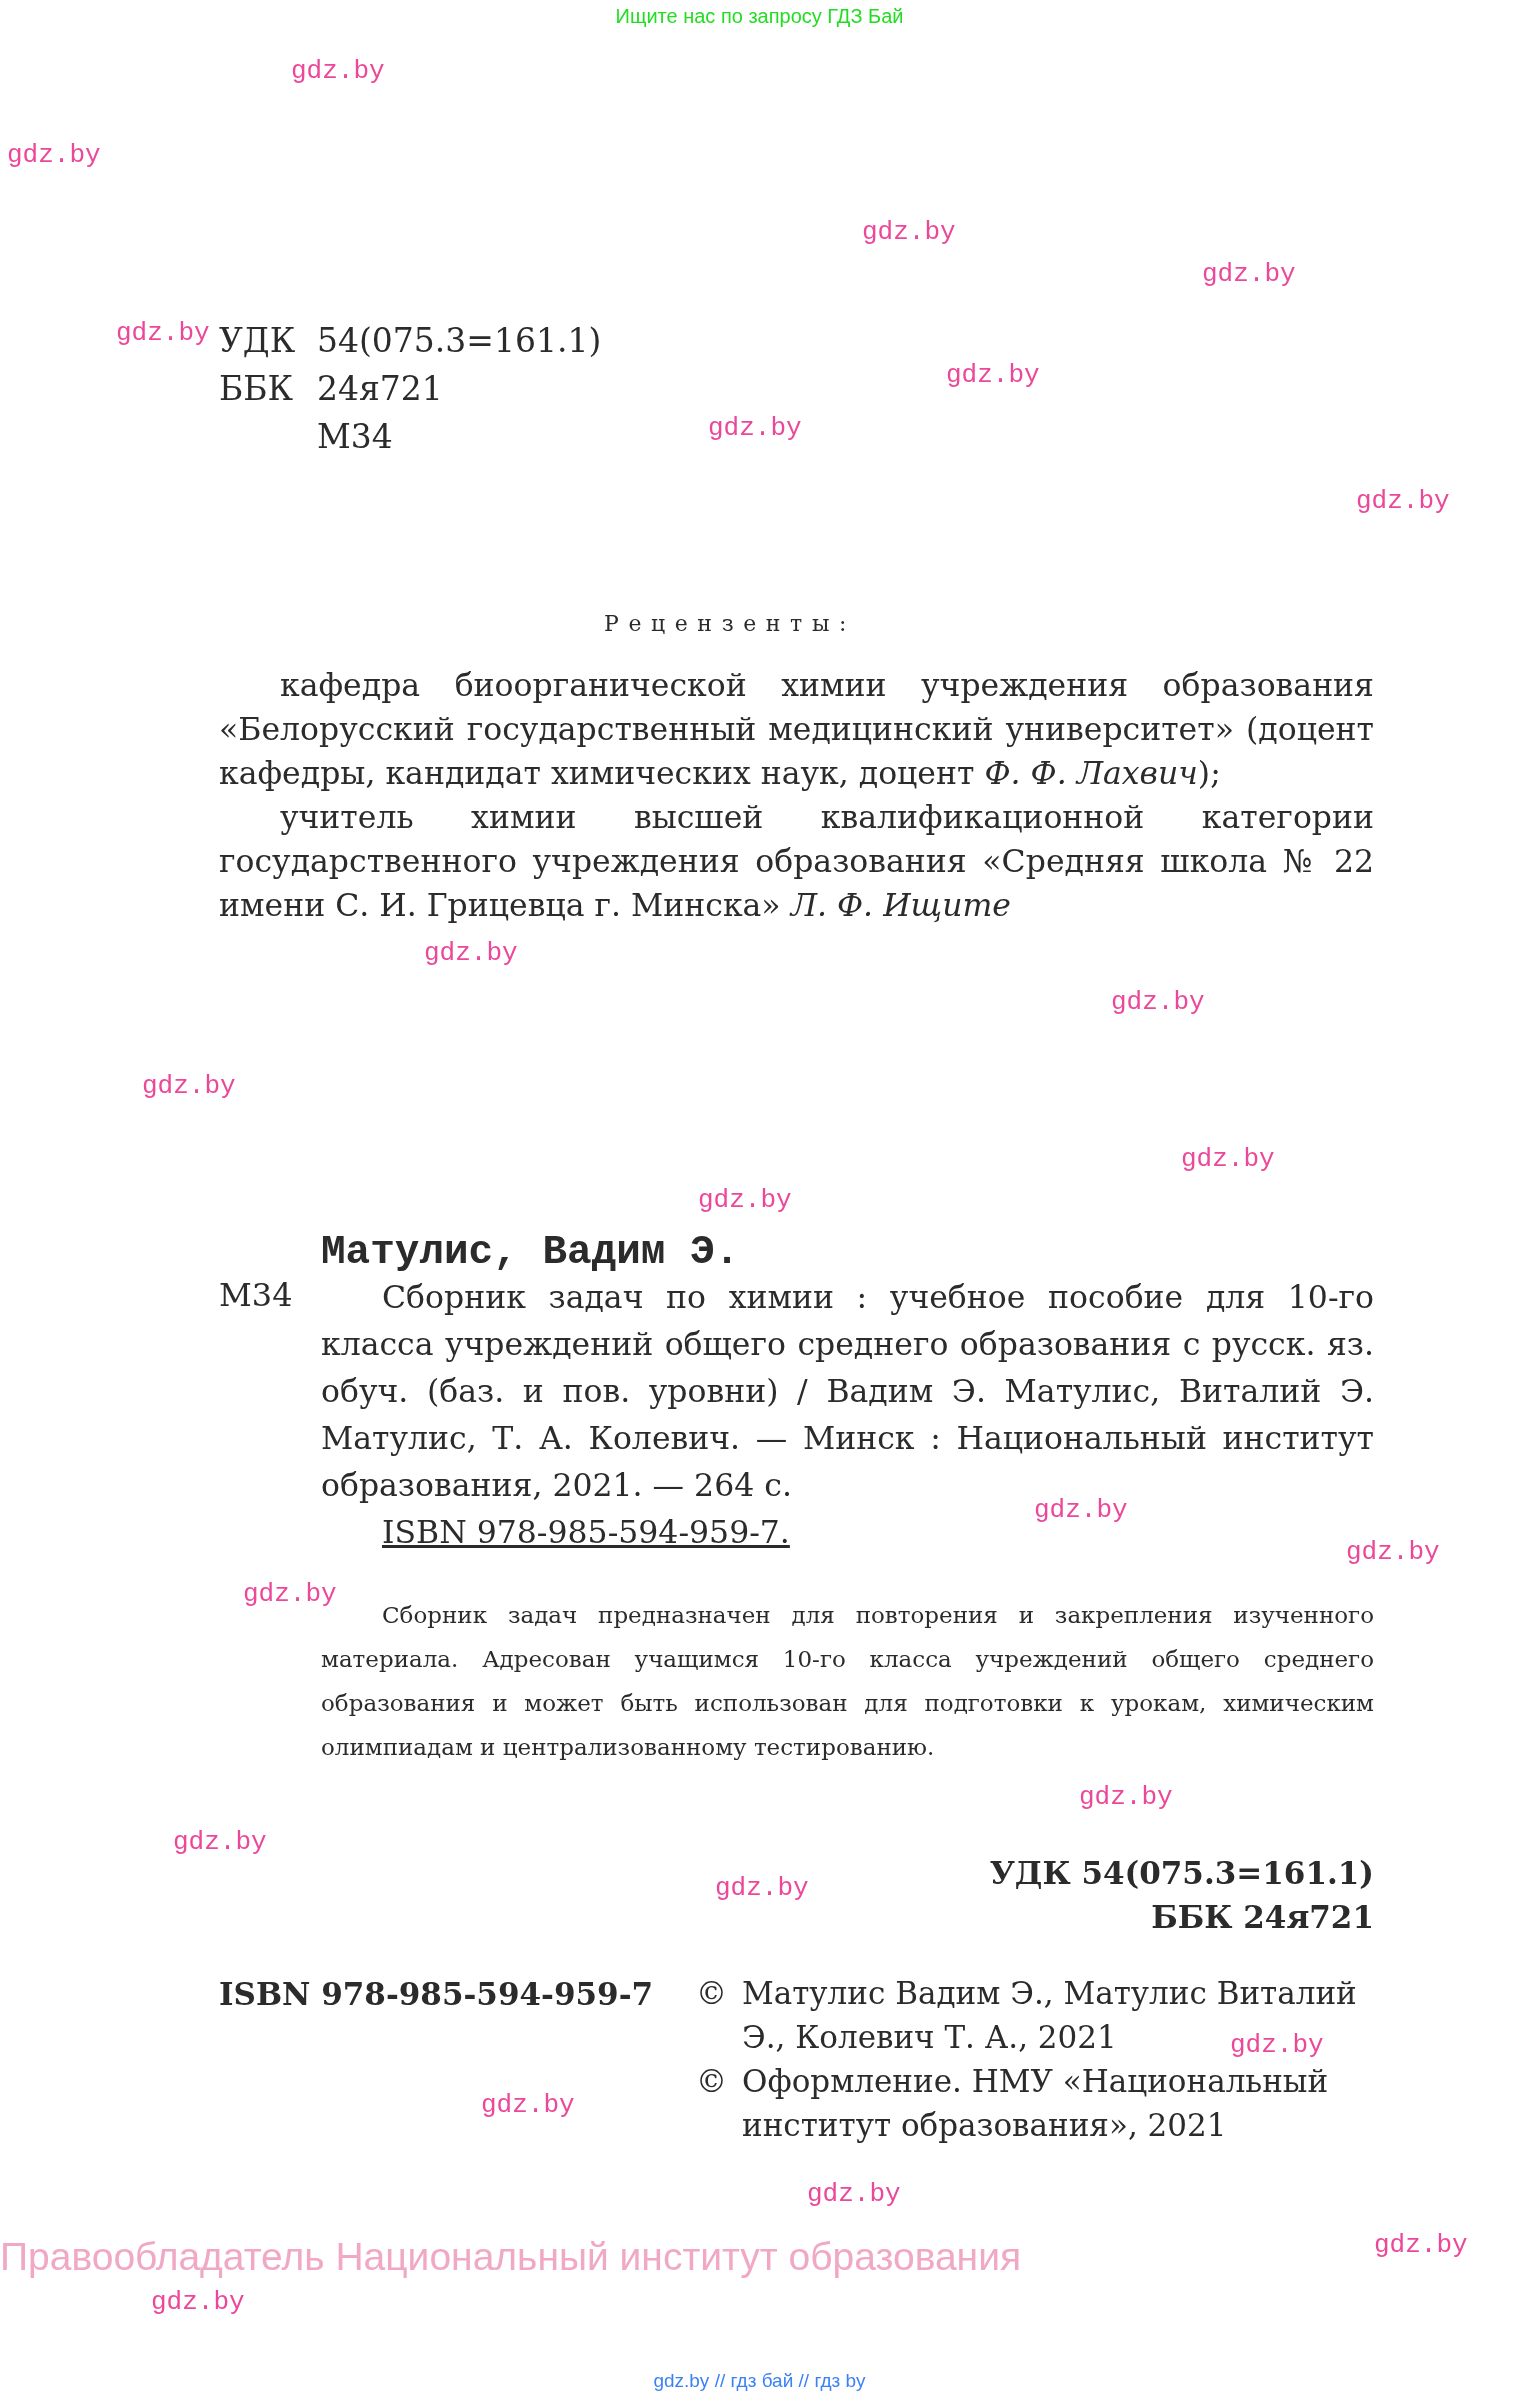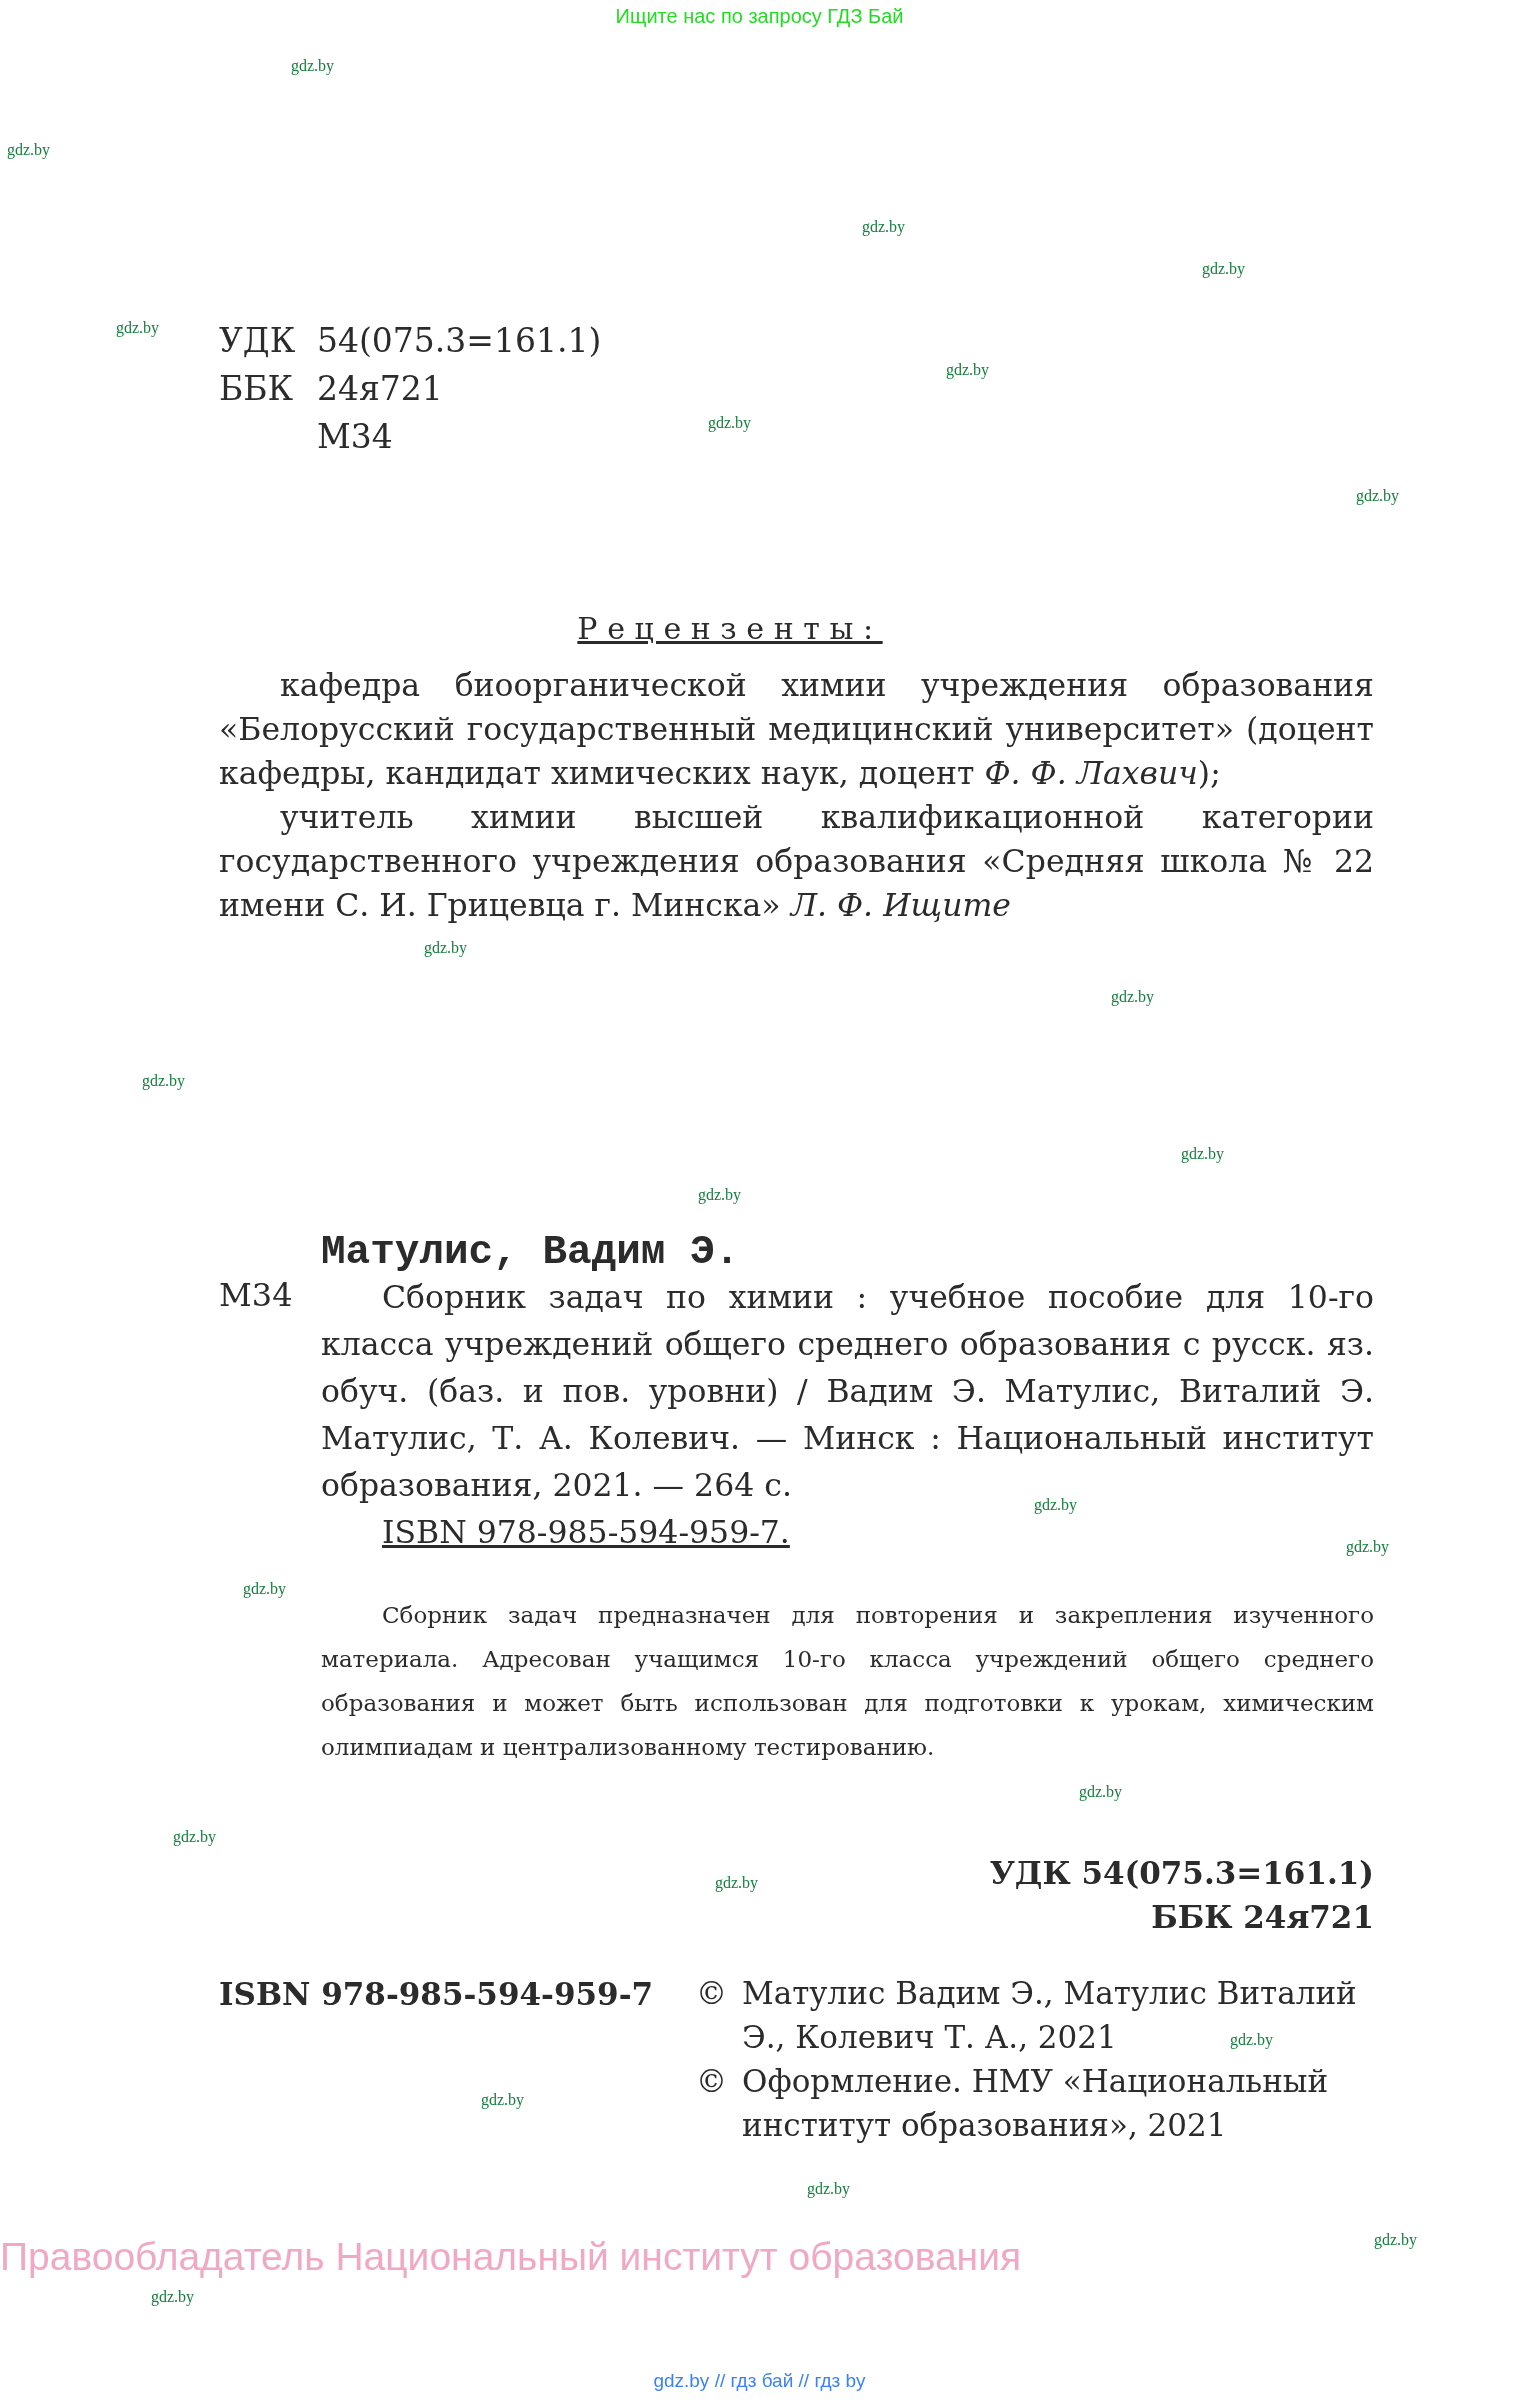--- a/index.html
+++ b/index.html
@@ -1,23 +1,23 @@
 <!DOCTYPE html>
 <html style="font-size:14px"><head>
   <meta charset="utf-8">
   <style>
     html, body { margin: 0; padding: 0; background: #ffffff; }
     body { width: 1519px; height: 2401px; position: relative; overflow: hidden; }
     .serif { font-family: "DejaVu Serif", "Liberation Serif", serif; color: #2b2b2b; }
-    .wm { position: absolute; font-family: Liberation Serif, serif; font-size: 16px; color: #15803d; line-height: 1; white-space: nowrap; }
+    .wm { position: absolute; font-family: Liberation Mono, monospace; font-size: 26px; color: #ec4899; line-height: 1; white-space: nowrap; }
     .top-banner { position: absolute; left: 0; right: 0; top: 5.3px; text-align: center; font-family: "Liberation Sans", sans-serif; font-size: 20px; color: #22dd22; }
     .abs { position: absolute; white-space: nowrap; }
     .class-block { font-size: 33px; line-height: 48px; }
     .class-block .lab { display: inline-block; width: 98px; }
-    .reviewers-title { position: absolute; left: 0; width: 1460px; top: 611px; text-align: center; font-size: 30px; letter-spacing: 9.6px; text-decoration: underline; }
+    .reviewers-title { position: absolute; left: 0; width: 1460px; top: 611px; text-align: center; font-size: 22px; letter-spacing: 9.6px; }
     .para { position: absolute; left: 219px; width: 1155px; font-size: 31.5px; line-height: 44px; text-align: justify; }
     .para .indent { display: inline-block; width: 61px; }
     .it { font-style: italic; }
     .bold { font-weight: bold; }
     .copyright-block { position: absolute; left: 696px; top: 1971px; width: 691px; font-size: 31px; line-height: 44px; }
     .copy-row { display: flex; }
     .copy-sym { width: 46px; flex: none; }
     .pink { position: absolute; left: 0; width: 1223px; text-align: left; top: 2235px; font-family: "Liberation Sans", sans-serif; font-size: 39px; color: #f0a8c4; }
     .footer { position: absolute; left: 0; width: 1519px; text-align: center; top: 2370px; font-family: "Liberation Sans", sans-serif; font-size: 19px; color: #3b82f6; }
   </style>

